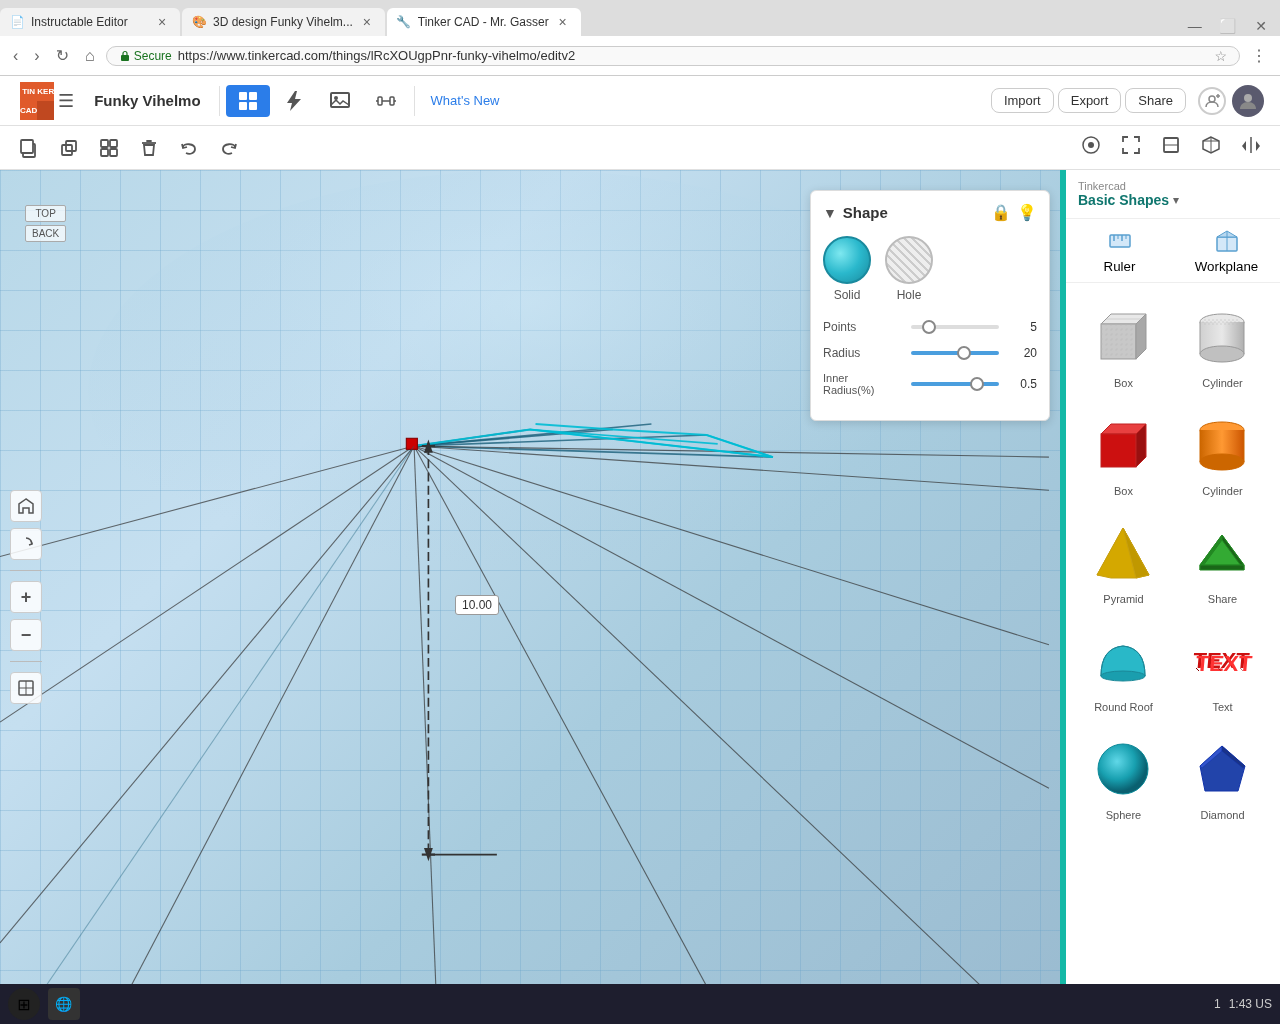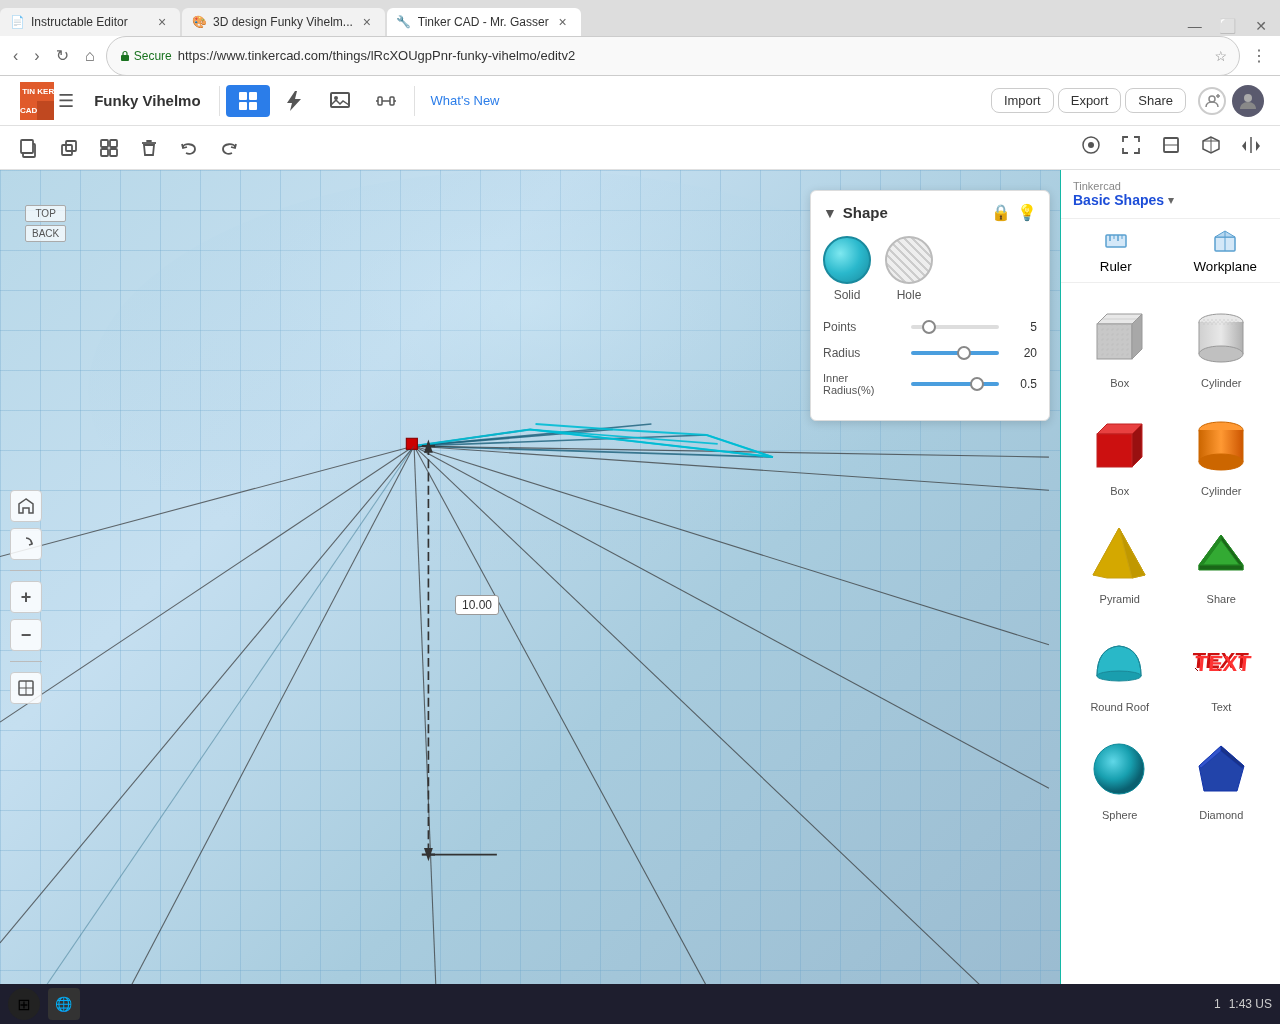--- a/index.html
+++ b/index.html
@@ -7,21 +7,21 @@
 
     
     .browser-frame { width: 1280px; background: #f2f2f2; }
     .browser-tabs { display: flex; align-items: flex-end; background: #ddd; padding-top: 4px; height: 36px; }
     .browser-tab { display: flex; align-items: center; padding: 0 10px; height: 28px; background: #f2f2f2; border-radius: 6px 6px 0 0; font-size: 12px; color: #333; margin-right: 2px; min-width: 180px; max-width: 220px; gap: 6px; position: relative; }
     .browser-tab.active { background: #fff; z-index: 2; }
     .tab-title { flex: 1; overflow: hidden; text-overflow: ellipsis; white-space: nowrap; }
     .tab-close { font-size: 14px; color: #666; cursor: pointer; border-radius: 50%; width: 16px; height: 16px; display: flex; align-items: center; justify-content: center; }
     .browser-bar { display: flex; align-items: center; background: #fff; border-bottom: 1px solid #ccc; padding: 4px 8px; gap: 6px; height: 40px; }
     .nav-btn { background: none; border: none; cursor: pointer; color: #666; font-size: 16px; padding: 2px 5px; border-radius: 3px; }
-    .address-bar { flex: 1; display: flex; align-items: center; background: #f9f9f9; border: 1px solid #ccc; border-radius: 20px; padding: 3px 12px; gap: 6px; height: 40px; }
+    .address-bar { flex: 1; display: flex; align-items: center; background: #f9f9f9; border: 1px solid #ccc; border-radius: 20px; padding: 3px 12px; gap: 6px; height: 20px; }
     .address-secure { color: #1a7320; font-size: 12px; display: flex; align-items: center; gap: 3px; }
     .address-url { font-size: 13px; color: #333; flex: 1; }
     .browser-actions { display: flex; gap: 4px; }
     .browser-action-btn { background: none; border: none; cursor: pointer; font-size: 16px; color: #666; padding: 2px 5px; }
 
     
     .app { display: flex; flex-direction: column; height: calc(1024px - 76px); background: #fff; }
 
     
     .top-toolbar { display: flex; align-items: center; background: #fff; border-bottom: 1px solid #e0e0e0; height: 50px; padding: 0 10px; gap: 0; }
@@ -85,25 +85,25 @@
     .nav-cube-top { background: rgba(255,255,255,0.7); border: 1px solid #aaa; padding: 2px 6px; font-size: 10px; color: #555; text-align: center; cursor: pointer; border-radius: 2px; margin-top: 20px; }
     .nav-cube-back { background: rgba(255,255,255,0.7); border: 1px solid #aaa; padding: 2px 6px; font-size: 10px; color: #555; text-align: center; cursor: pointer; border-radius: 2px; margin-top: 3px; }
 
     
     .bottom-bar { position: absolute; bottom: 0; left: 0; right: 0; display: flex; align-items: center; justify-content: flex-end; padding: 4px 10px; background: rgba(255,255,255,0.8); border-top: 1px solid #ddd; gap: 10px; }
     .edit-grid-btn { background: rgba(255,255,255,0.9); border: 1px solid #ccc; border-radius: 4px; padding: 3px 10px; font-size: 12px; cursor: pointer; color: #333; }
     .snap-grid { display: flex; align-items: center; gap: 6px; font-size: 12px; color: #555; }
     .snap-select { border: 1px solid #ccc; border-radius: 3px; padding: 2px 6px; font-size: 12px; background: #fff; cursor: pointer; }
 
     
-    .right-panel { width: 220px; background: #fff; border-left: 1px solid #14b8a6; display: flex; flex-direction: column; overflow-y: auto; }
+    .right-panel { width: 220px; background: #fff; border-left: 6px solid #14b8a6; display: flex; flex-direction: column; overflow-y: auto; }
     .right-panel-header { padding: 10px 12px; border-bottom: 1px solid #eee; }
     .tinkercad-label { font-size: 11px; color: #888; }
     .category-select { display: flex; align-items: center; gap: 4px; cursor: pointer; }
-    .category-name { font-size: 14px; font-weight: bold; color: #1d4ed8; }
+    .category-name { font-size: 14px; font-weight: bold; color: #0f766e; }
     .category-arrow { font-size: 12px; color: #666; }
     .workplane-ruler { display: flex; gap: 0; border-bottom: 1px solid #eee; }
     .wp-btn { flex: 1; display: flex; flex-direction: column; align-items: center; padding: 8px 4px; cursor: pointer; border: none; background: none; gap: 4px; }
 
     .shapes-grid { display: grid; grid-template-columns: 1fr 1fr; gap: 0; padding: 8px; }
     .shape-item { display: flex; flex-direction: column; align-items: center; padding: 10px 6px; cursor: pointer; border-radius: 4px; gap: 6px; }
     .shape-name { font-size: 11px; color: #555; text-align: center; }
     .shape-thumb { width: 70px; height: 70px; display: flex; align-items: center; justify-content: center; }
 
     

